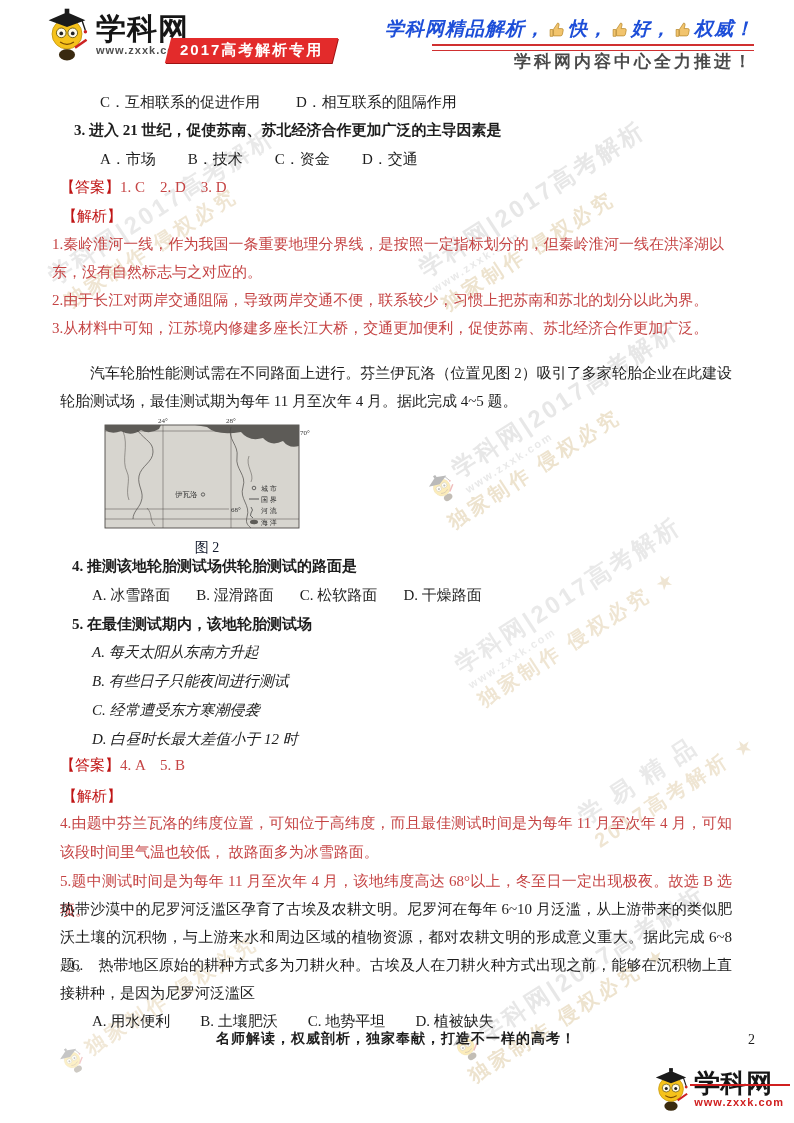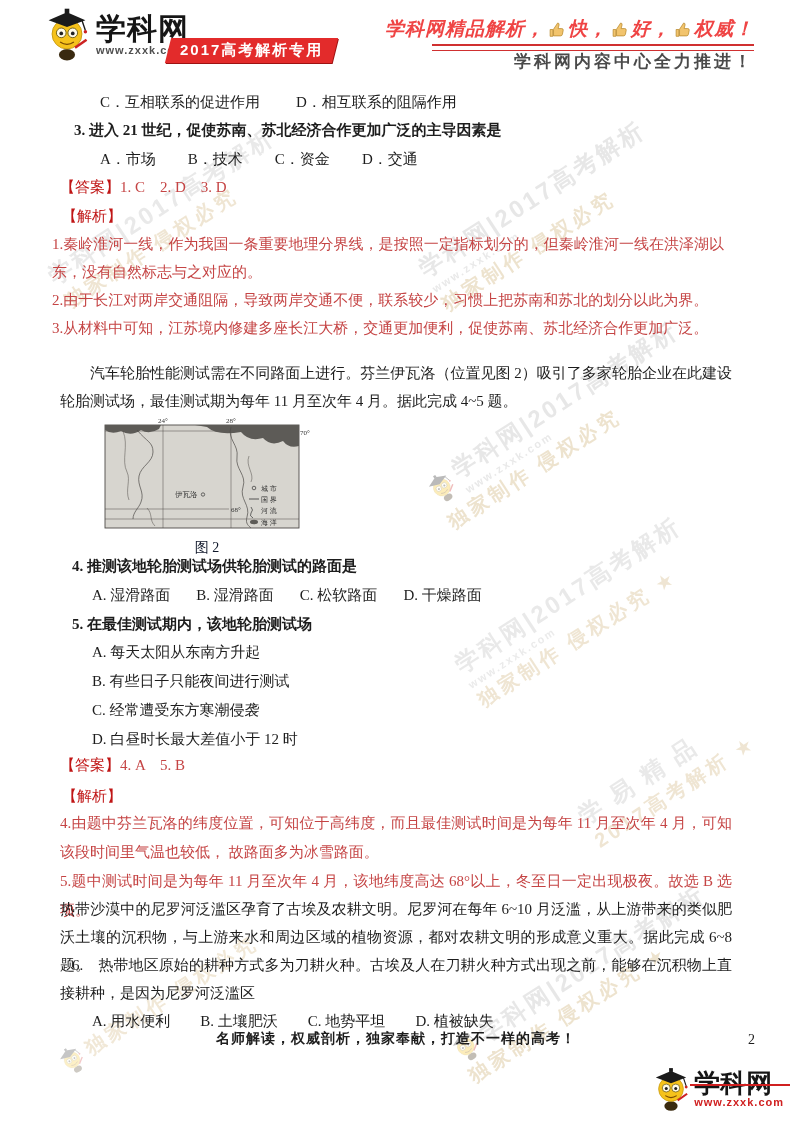--- a/index.html
+++ b/index.html
@@ -4,33 +4,33 @@
 <style>
   html,body{margin:0;padding:0;background:#ffffff;}
   .page{position:relative;width:794px;height:1123px;margin:0 auto;background:#ffffff;overflow:hidden;
         font-family:"Liberation Serif","DejaVu Serif",serif;color:#1d1d1d;}
   .abs{position:absolute;}
   
   .logo-name{font-family:"Liberation Sans","DejaVu Sans",sans-serif;font-weight:bold;font-size:30px;color:#161616;line-height:30px;letter-spacing:1px;}
   .logo-url{font-family:"Liberation Sans","DejaVu Sans",sans-serif;font-weight:bold;font-size:11px;color:#4f4f4f;letter-spacing:1px;}
   .banner{transform:skewX(-14deg);background:#e32b2b;padding:3px 12px;box-shadow:1px 1px 0 #9e1212;}
   .banner span{display:inline-block;transform:skewX(14deg);color:#ffffff;font-weight:bold;font-size:15px;letter-spacing:2px;font-family:"Liberation Sans","DejaVu Sans",sans-serif;}
-  .slogan{color:#ef4444;font-weight:bold;font-style:italic;font-size:19px;letter-spacing:1px;white-space:nowrap;display:flex;align-items:center;gap:2px;}
+  .slogan{color:#1d4ed8;font-weight:bold;font-style:italic;font-size:19px;letter-spacing:1px;white-space:nowrap;display:flex;align-items:center;gap:2px;}
   .slogan svg{margin:0 1px;}
   .red-rule{width:322px;height:4px;border-top:2px solid #d03030;border-bottom:1px solid #d03030;}
   .sub-slogan{font-family:"Liberation Sans","DejaVu Sans",sans-serif;color:#4a4a4a;font-weight:bold;font-size:17px;letter-spacing:3px;}
   
   .t{font-size:15px;line-height:28px;}
   .para{width:672px;text-align:justify;}
   .indent{text-indent:2em;}
   .red{color:#c54444;}
   .ans-label{color:#c01616;text-align:center;}
   .opt-row{display:flex;}
   .stem{white-space:nowrap;font-weight:bold;}
-  .q5opts div{line-height:29px;}
+  .q5opts div{line-height:29px;font-style:italic;}
   
   .fig-caption{text-align:center;font-size:14px;color:#0f172a;margin-top:1px;}
   .map-svg text{font-family:"Liberation Serif","DejaVu Serif",serif;}
   
   .footer-slogan{font-weight:bold;font-size:14px;letter-spacing:1px;text-align:center;width:672px;}
   .page-num{font-size:14px;}
   
   .wm{position:absolute;transform:rotate(-33deg);transform-origin:0 50%;pointer-events:none;z-index:0;
       font-family:"Liberation Sans","DejaVu Sans",sans-serif;white-space:nowrap;}
   .wm-gray{color:#c5c5c5;font-size:24px;font-weight:bold;letter-spacing:3px;opacity:.75;}
@@ -203,21 +203,21 @@
       <path d="M148,91 q3,3 0,6 q-2,3 2,5" fill="none" stroke="#333" stroke-width="0.7"></path>
       <text x="158" y="97" font-size="7" fill="#2e2e2e">河 流</text>
       <ellipse cx="151" cy="106" rx="4" ry="2.2" fill="#5d5b57"></ellipse>
       <text x="158" y="109" font-size="7" fill="#2e2e2e">海 洋</text>
     </svg>
     <div class="fig-caption">图 2</div>
   </div>
 
   <div class="abs t stem" style="left:72px;top:552px;">4. 推测该地轮胎测试场供轮胎测试的路面是</div>
   <div class="abs t opt-row" style="left:92px;top:581px;gap:26px;">
-    <span>A. 湿滑路面</span>
+    <span>A. 冰雪路面</span>
     <span>B. 湿滑路面</span>
     <span>C. 松软路面</span>
     <span>D. 干燥路面</span>
   </div>
 
   <div class="abs t stem" style="left:72px;top:610px;">5. 在最佳测试期内，该地轮胎测试场</div>
   <div class="abs t q5opts" style="left:92px;top:638px;">
     <div>A. 每天太阳从东南方升起</div>
     <div>B. 有些日子只能夜间进行测试</div>
     <div>C. 经常遭受东方寒潮侵袭</div>

